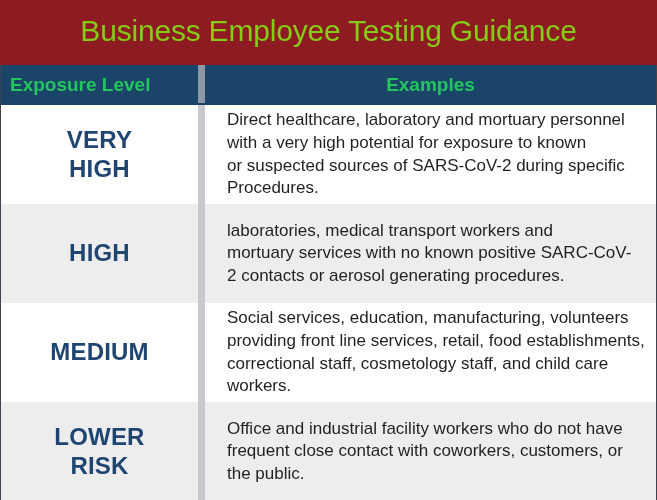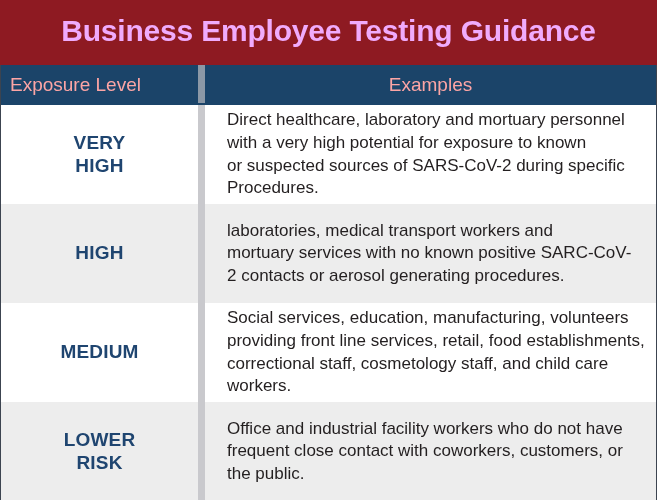--- a/index.html
+++ b/index.html
@@ -26,23 +26,23 @@
   .title-bar {
     height: 65px;
     background: #8E1A22;
     display: flex;
     align-items: center;
     justify-content: center;
     box-sizing: border-box;
     padding: 0 10px 4px 10px;
   }
   .title-text {
-    color: #f0abfc;
+    color: #84cc16;
     font-size: 30px;
-    font-weight: bold;
+    font-weight: normal;
     letter-spacing: -0.2px;
     line-height: 1;
     white-space: nowrap;
   }
 
   
   .table {
     position: relative;
     border-left: 1px solid #3C4450;
     border-right: 1px solid #3C4450;
@@ -81,23 +81,23 @@
 
   
   .header-row {
     height: 38px;
     background: #1B4469;
   }
   .header-row .col-divider {
     background: #8C98A6;
   }
   .header-label {
-    color: #fca5a5;
+    color: #22c55e;
     font-size: 19px;
-    font-weight: normal;
+    font-weight: bold;
     line-height: 1;
   }
   .header-row .col-left {
     justify-content: flex-start;
     padding-left: 9px;
   }
   .header-row .col-right {
     justify-content: center;
   }
 
@@ -114,21 +114,21 @@
   }
   .body-row.alt {
     background: #EDEDED;
   }
   .body-row.plain {
     background: #FFFFFF;
   }
 
   .level-label {
     color: #1F4570;
-    font-size: 19px;
+    font-size: 24px;
     font-weight: bold;
     line-height: 1.18;
     letter-spacing: 0.2px;
   }
   .level-label .line {
     display: block;
   }
 
   .example-text {
     color: #231F20;

